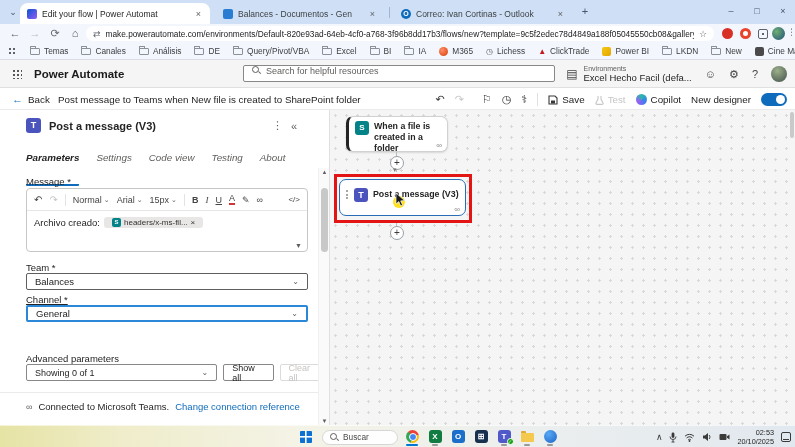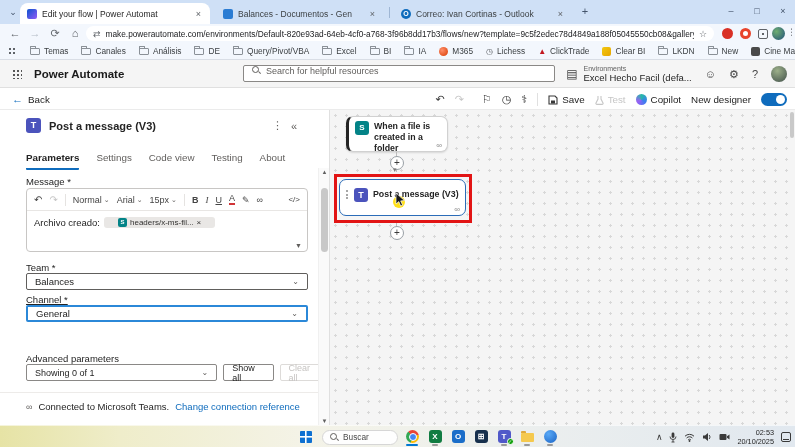--- a/index.html
+++ b/index.html
@@ -76,32 +76,32 @@
   .toggle:after { content:""; position:absolute; right:2px; top:2px; width:9px; height:9px; border-radius:50%; background:#fff; }
 
   
   .main { position:absolute; left:0; top:110px; width:795px; height:315px; display:flex; }
   .panel { position:relative; width:330px; height:315px; background:#fff; border-right:1px solid #e0e0e0; flex:none; }
   .phead { position:absolute; left:26px; right:32px; top:8px; display:flex; align-items:center; gap:8px; }
   .teamsq { width:15px; height:15px; border-radius:3px; background:#4b53bc; color:#fff; font-size:9px; font-weight:bold; text-align:center; line-height:15px; flex:none; }
   .ptitle { font-size:11px; font-weight:bold; color:#242424; flex:1; }
   .phicon { color:#605e5c; font-size:11px; }
   .ptabs { position:absolute; left:26px; top:42px; display:flex; gap:17px; font-size:9.8px; color:#605e5c; }
-  .ptab { padding-bottom:5px; }
+  .ptab { padding-bottom:21px;font-style:italic; }
   .ptab.active { color:#242424; font-weight:bold; border-bottom:2.5px solid #0f6cbd; border-radius:1px; }
   .flabel { position:absolute; left:26px; font-size:9.5px; color:#242424; }
   .editor { position:absolute; left:26px; top:78px; width:282px; height:64px; border:1px solid #c8c6c4; border-radius:4px; }
   .etoolbar { height:22px; border-bottom:1px solid #e8e6e4; display:flex; align-items:center; gap:7px; padding:0 7px; font-size:9px; color:#444; }
   .esep { width:1px; height:12px; background:#e5e3e1; }
   .ecaret { font-size:7px; color:#605e5c; margin-left:2px; }
   .eb { font-weight:bold; } .ei { font-style:italic; font-family:"Liberation Serif",serif; } .eu { text-decoration:underline; }
   .fontcolor { border-bottom:2px solid #d13438; line-height:1; }
   .espacer { flex:1; }
   .econtent { display:flex; align-items:center; gap:4px; padding:6px 7px; font-size:9.5px; color:#242424; }
-  .chip { display:flex; align-items:center; gap:3px; background:#e9e7e5; border-radius:3px; padding:1px 14px; font-size:8px; color:#323130; }
+  .chip { display:flex; align-items:center; gap:3px; background:#e9e7e5; border-radius:3px; padding:1px 8px; font-size:8px; color:#323130; }
   .chipicon { width:9px; height:9px; border-radius:2px; background:#038387; color:#fff; font-size:6px; font-weight:bold; text-align:center; line-height:9px; }
   .eexpand { position:absolute; right:5px; bottom:2px; font-size:7px; color:#605e5c; }
   .fselect { position:absolute; left:26px; width:282px; height:17px; border:1px solid #605e5c; border-radius:2px; display:flex; align-items:center; padding:0 8px; font-size:9.5px; color:#242424; background:#fff; }
   .fselect .caret { margin-left:auto; font-size:8px; color:#605e5c; }
   .fselect.focus { border:2px solid #2b88d8; }
   .advrow { position:absolute; left:26px; top:254px; display:flex; gap:6px; }
   .advsel { width:200px; height:17px; border:1px solid #8a8886; border-radius:2px; display:flex; align-items:center; padding:0 8px; font-size:9px; color:#242424; }
   .advsel .caret { margin-left:auto; font-size:8px; color:#605e5c; }
   .sbtn { height:17px; border:1px solid #8a8886; border-radius:2px; background:#fff; display:flex; align-items:center; padding:0 8px; font-size:9px; color:#242424; }
   .sbtn.dis { color:#c6c4c2; border-color:#dddbd9; }
@@ -241,21 +241,21 @@
     <span class="bm">
         <span style="color:#5f6368; font-size:8px;">◷</span>
         <span>Lichess</span>
       </span>
     <span class="bm">
         <span style="color:#c3181f; font-weight:bold; font-size:8px;">▲</span>
         <span>ClickTrade</span>
       </span>
     <span class="bm">
         <span class="dot-ic" style="border-radius:2px; background:linear-gradient(135deg,#f2c811,#e7a500);"></span>
-        <span>Clear BI</span>
+        <span>Power BI</span>
       </span>
     <span class="bm">
         <span class="folder"></span>
         <span>LKDN</span>
       </span>
     <span class="bm">
         <span class="folder"></span>
         <span>New</span>
       </span>
     <span class="bm">
@@ -284,20 +284,21 @@
       <span class="hicon">?</span>
       <span class="paavatar"></span>
     </div>
   </div>
 
   <div class="flowbar">
     <div class="backgrp">
       <span class="backarrow">←</span>
       <span style="font-size:9.8px;">Back</span>
     </div>
+    <div class="flowtitle">Post message to Teams when New file is created to SharePoint folder</div>
     <div class="fbright">
       <span class="ticon">↶</span>
       <span class="ticon dis">↷</span>
       <span class="ticon" style="margin-left:8px;">⚐</span>
       <span class="ticon">◷</span>
       <span class="ticon">⚕</span>
       <span class="vdiv"></span>
       <span class="tbtn">
         <svg width="10" height="10" viewBox="0 0 10 10">
             <path d="M1 1h6l2 2v6H1z" fill="none" stroke="#383838" stroke-width="1.1"></path>

